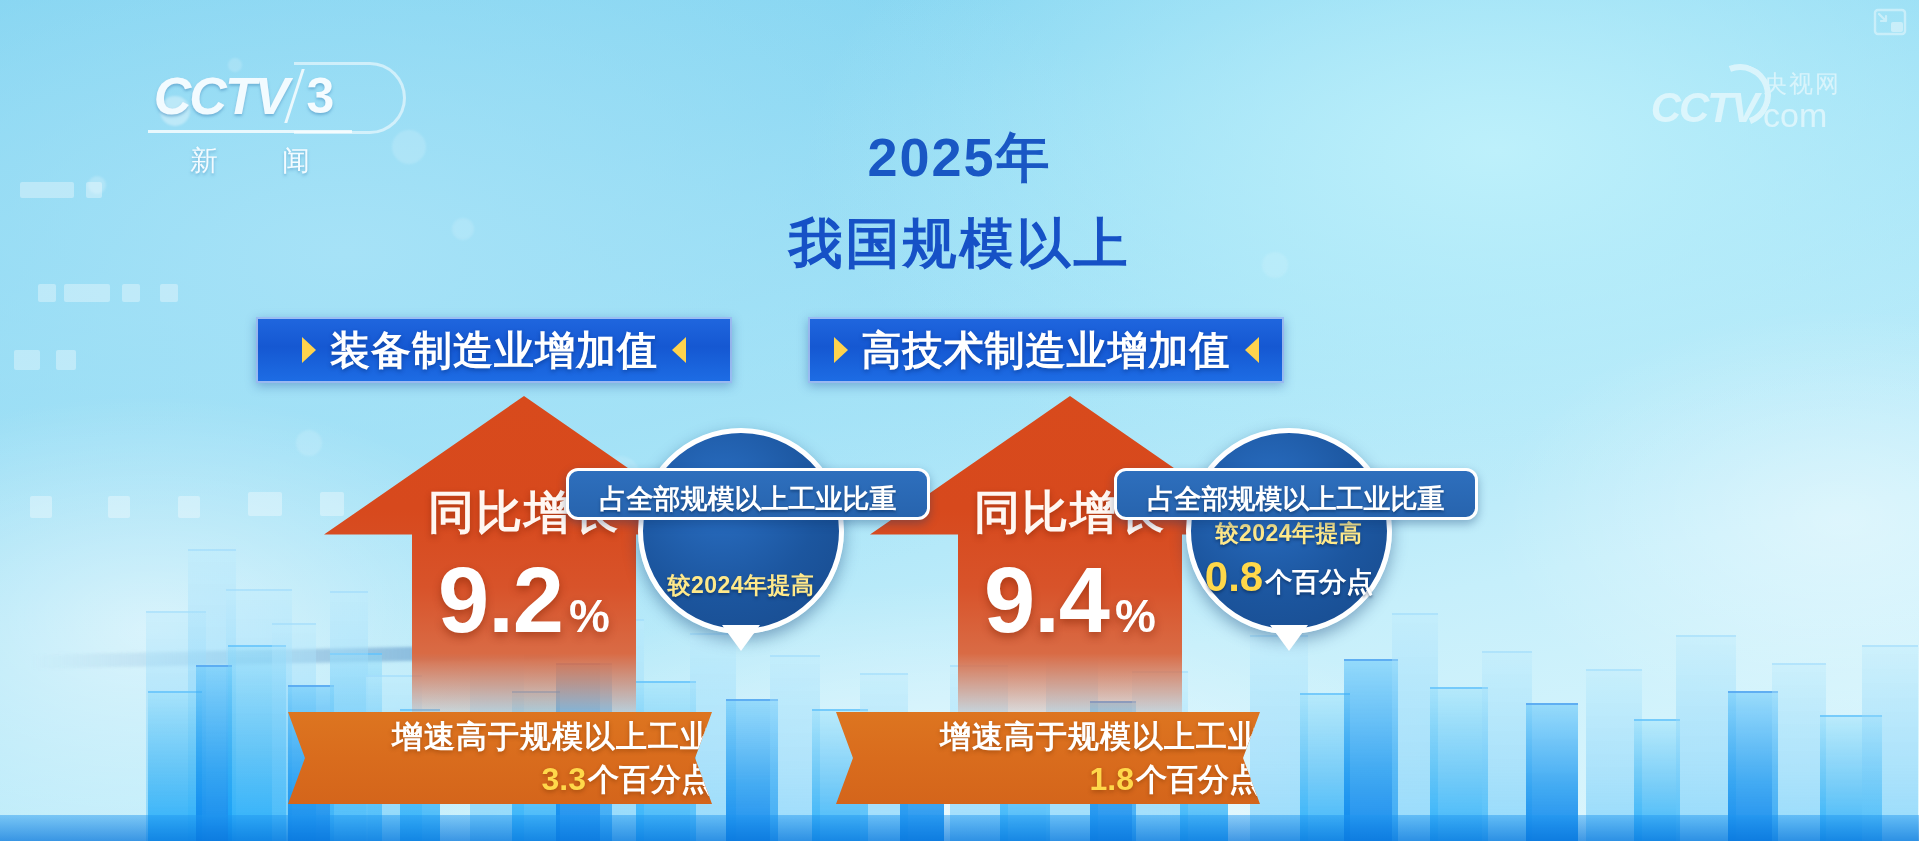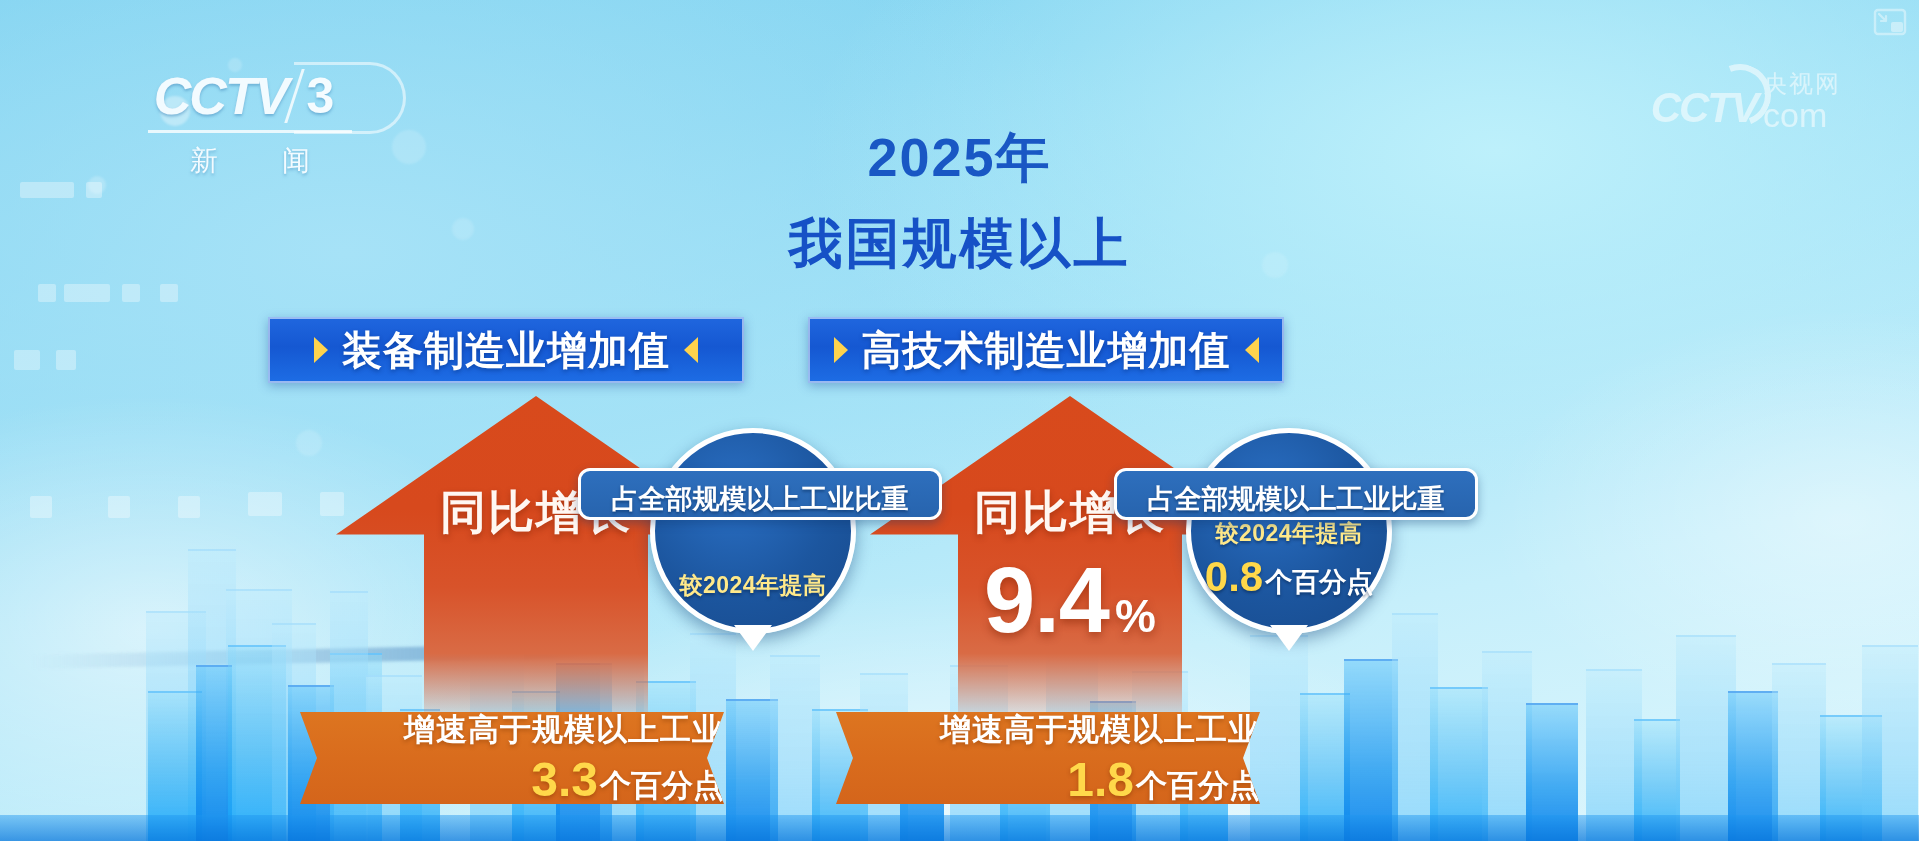--- a/index.html
+++ b/index.html
@@ -123,21 +123,21 @@
     position:absolute; left:0; right:0; top:122px; text-align:center;
     font-size:54px; font-weight:bold; color:#1957c4; letter-spacing:2px;
   }
   .title-sub{
     position:absolute; left:0; right:0; top:208px; text-align:center;
     font-size:54px; font-weight:bold; color:#1651c6; letter-spacing:3px;
   }
 
   
   .panel{ position:absolute; top:0; height:841px; width:760px; }
-  .panel.left { left:268px; }
+  .panel.left { left:256px; }
   .panel.right{ left:808px; }
 
   
   .banner{
     position:absolute; top:317px; height:66px;
     background:linear-gradient(180deg,#1f66de 0%,#1558d2 45%,#1d6ce4 100%);
     border:2px solid rgba(255,255,255,.55);
     display:flex; align-items:center; justify-content:center; gap:14px;
     box-shadow:0 3px 10px rgba(20,70,150,.35);
   }
@@ -226,21 +226,21 @@
     display:flex; flex-direction:column; align-items:flex-end; justify-content:center;
     z-index:5;
   }
   .panel.left  .ribbon{ left:32px; width:424px; }
   .panel.right .ribbon{ left:28px; width:424px; }
   .ribbon-line1{
     font-size:31px; font-weight:bold; color:#ffffff; letter-spacing:1px;
     text-shadow:0 2px 4px rgba(120,50,0,.45);
   }
   .ribbon-line2{ margin-top:1px; white-space:nowrap; text-shadow:0 2px 4px rgba(120,50,0,.45); }
-  .ribbon-num{ font-size:48px; font-weight:bold; color:#ffd84a; }
+  .ribbon-num{ font-size:32px; font-weight:bold; color:#ffd84a; }
   .ribbon-unit{ font-size:31px; font-weight:bold; color:#ffffff; margin-left:2px; }
 </style>
 </head>
 <body>
 
 <div id="stage">
 
   <div class="bg-base"></div>
   <div class="bg-wash"></div>
 
@@ -357,20 +357,23 @@
 
     <div class="banner">
       <span class="tri tri-r"></span>
       <span class="banner-text">装备制造业增加值</span>
       <span class="tri tri-l"></span>
     </div>
 
     <div class="arrow-wrap">
       <div class="arrow-shape"></div>
       <div class="arrow-label">同比增长</div>
+      <div class="arrow-value">
+        <span class="arrow-num">9.2</span><span class="arrow-pct">%</span>
+      </div>
     </div>
 
     <div class="circle">
       <div class="circle-tail"></div>
       <div class="circle-line1">较2024年提高</div>
     </div>
 
     <div class="pill">
       <span class="pill-text">占全部规模以上工业比重</span>
     </div>

